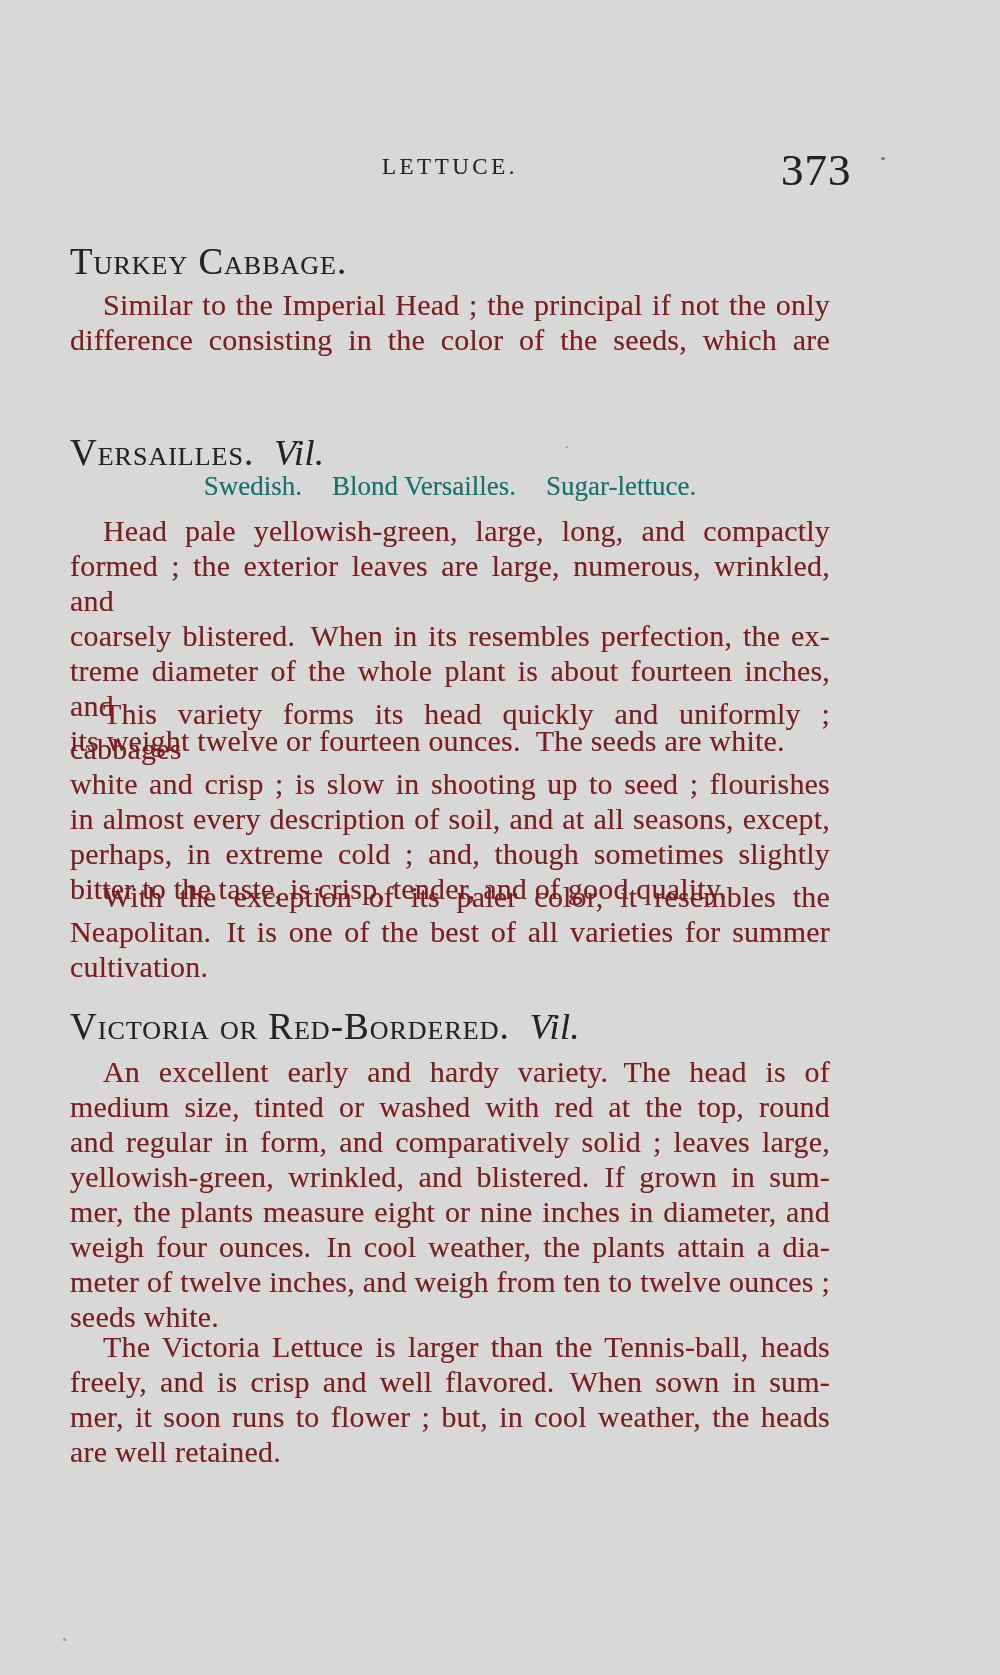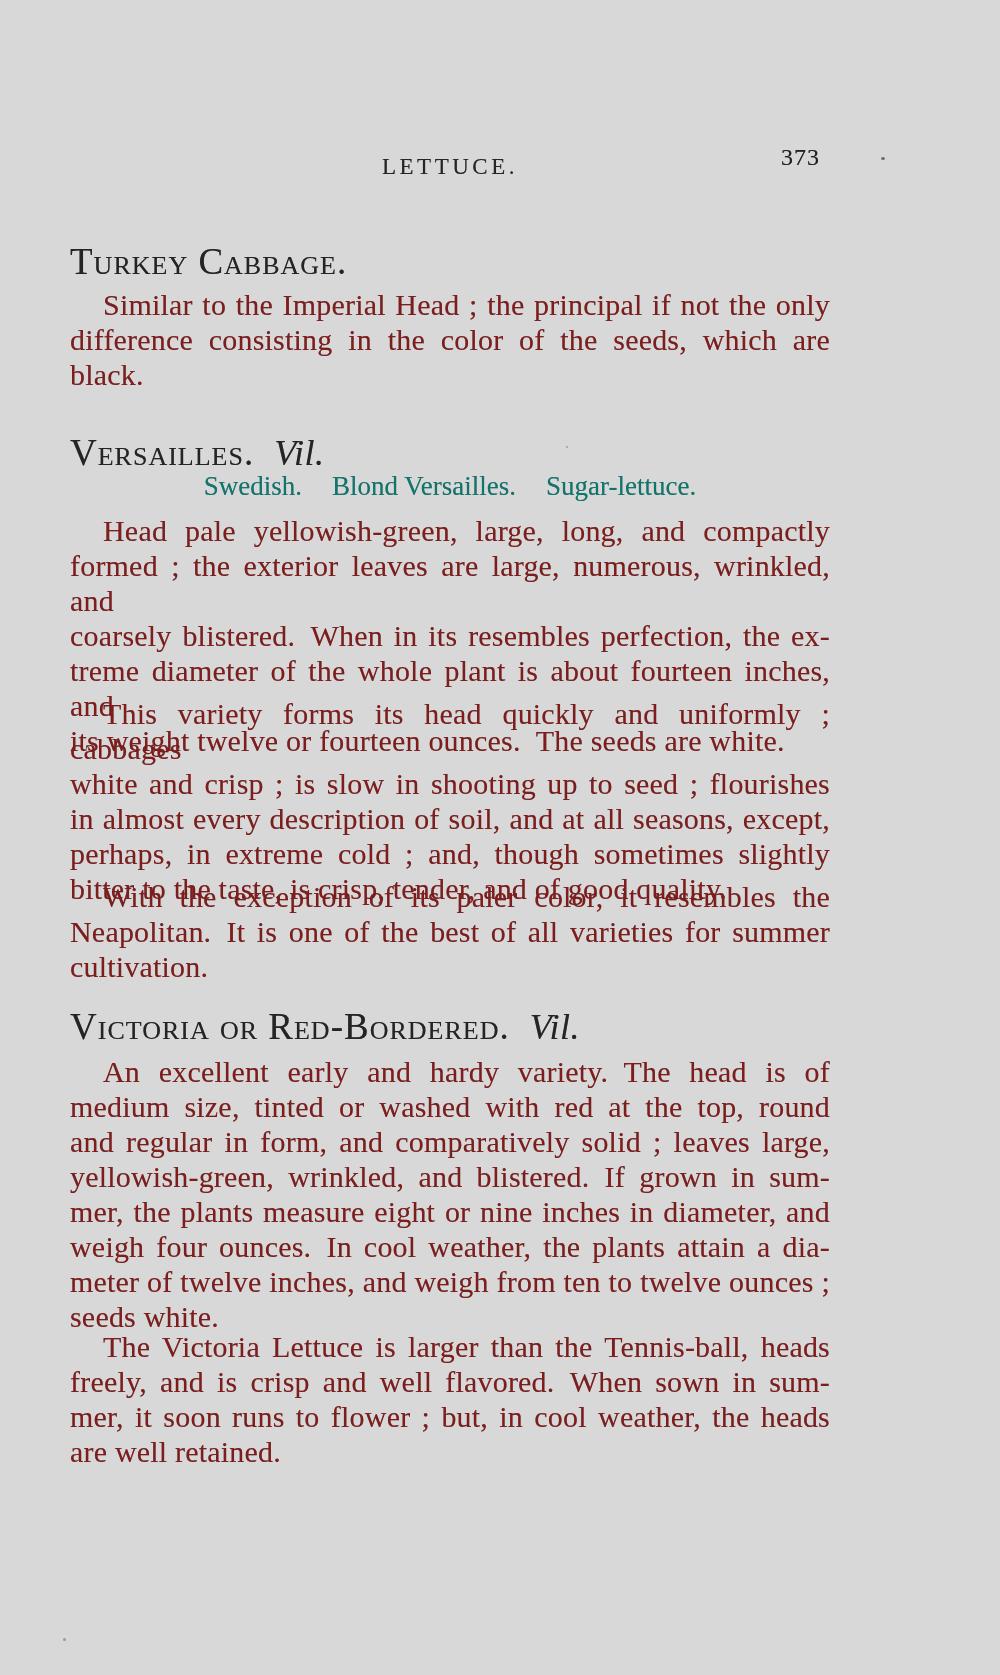--- a/index.html
+++ b/index.html
@@ -11,21 +11,21 @@
     font-family:"Liberation Serif","DejaVu Serif",serif;
     color:#2d2d2d;
   }
   .runhead{
     position:absolute;top:154px;left:70px;width:760px;
     text-align:center;font-size:23px;letter-spacing:3.5px;
     color:#262626;text-shadow:0 0 0.6px rgba(40,40,40,.45);
   }
   .pagenum{
     position:absolute;top:144px;left:781px;
-    font-size:24px;letter-spacing:1px;color:#222;
+    font-size:45px;letter-spacing:1px;color:#222;
     text-shadow:0 0 0.6px rgba(40,40,40,.5);
   }
   .heading{
     position:absolute;left:70px;width:760px;
     font-size:37px;line-height:40px;
     font-variant:small-caps;letter-spacing:1px;color:#242424;
     text-shadow:0 0 0.6px rgba(40,40,40,.45);
   }
   .heading .authority{
     font-variant:normal;font-style:italic;font-size:36px;
@@ -56,21 +56,20 @@
 <div class="page">
 
   <div class="runhead">LETTUCE.</div>
   <div class="pagenum">373</div>
 
   <div class="heading" style="top:242px"><span>Turkey Cabbage.</span></div>
 
   <div class="para" style="top:287px">
     <div class="bline first">Similar to the Imperial Head ; the principal if not the only</div>
     <div class="bline">difference consisting in the color of the seeds, which are</div>
-    <div class="bline plast">black.</div>
   </div>
 
   <div class="heading" style="top:433px"><span>Versailles.</span><span class="authority">Vil.</span></div>
 
   <div class="synonyms" style="top:471px">
     <span>Swedish.</span>
     <span>Blond Versailles.</span>
     <span>Sugar-lettuce.</span>
   </div>
 

